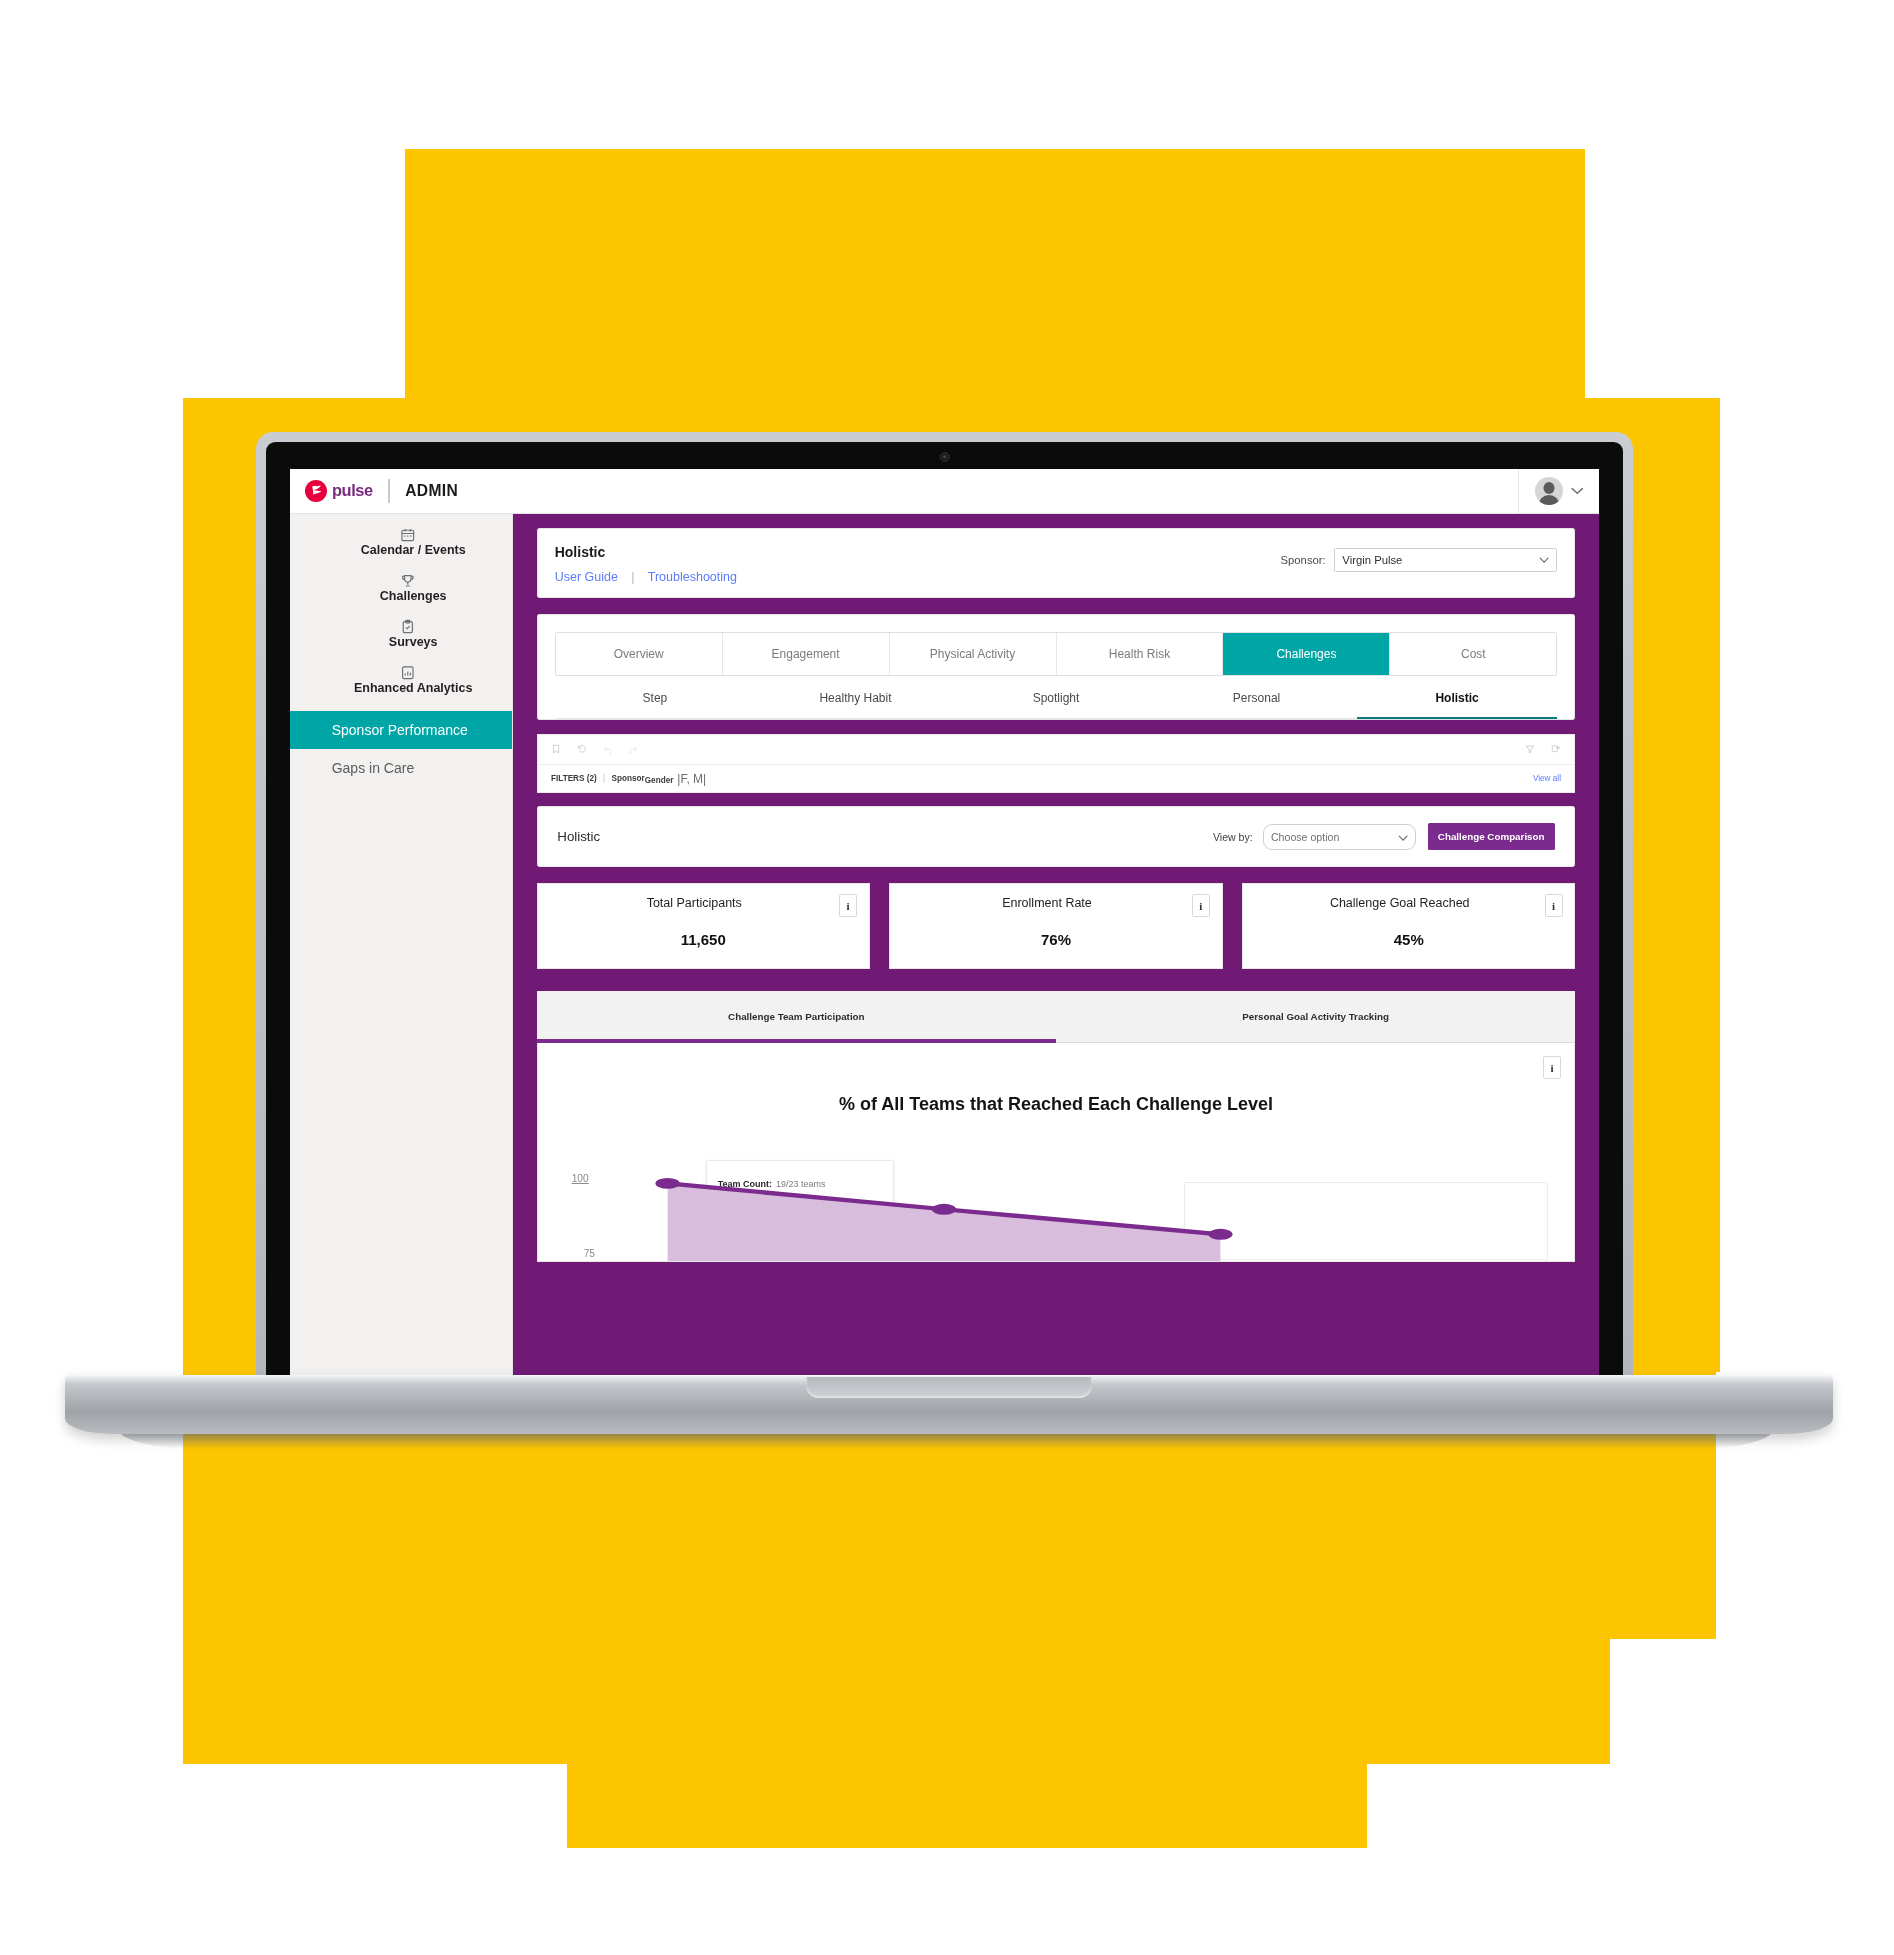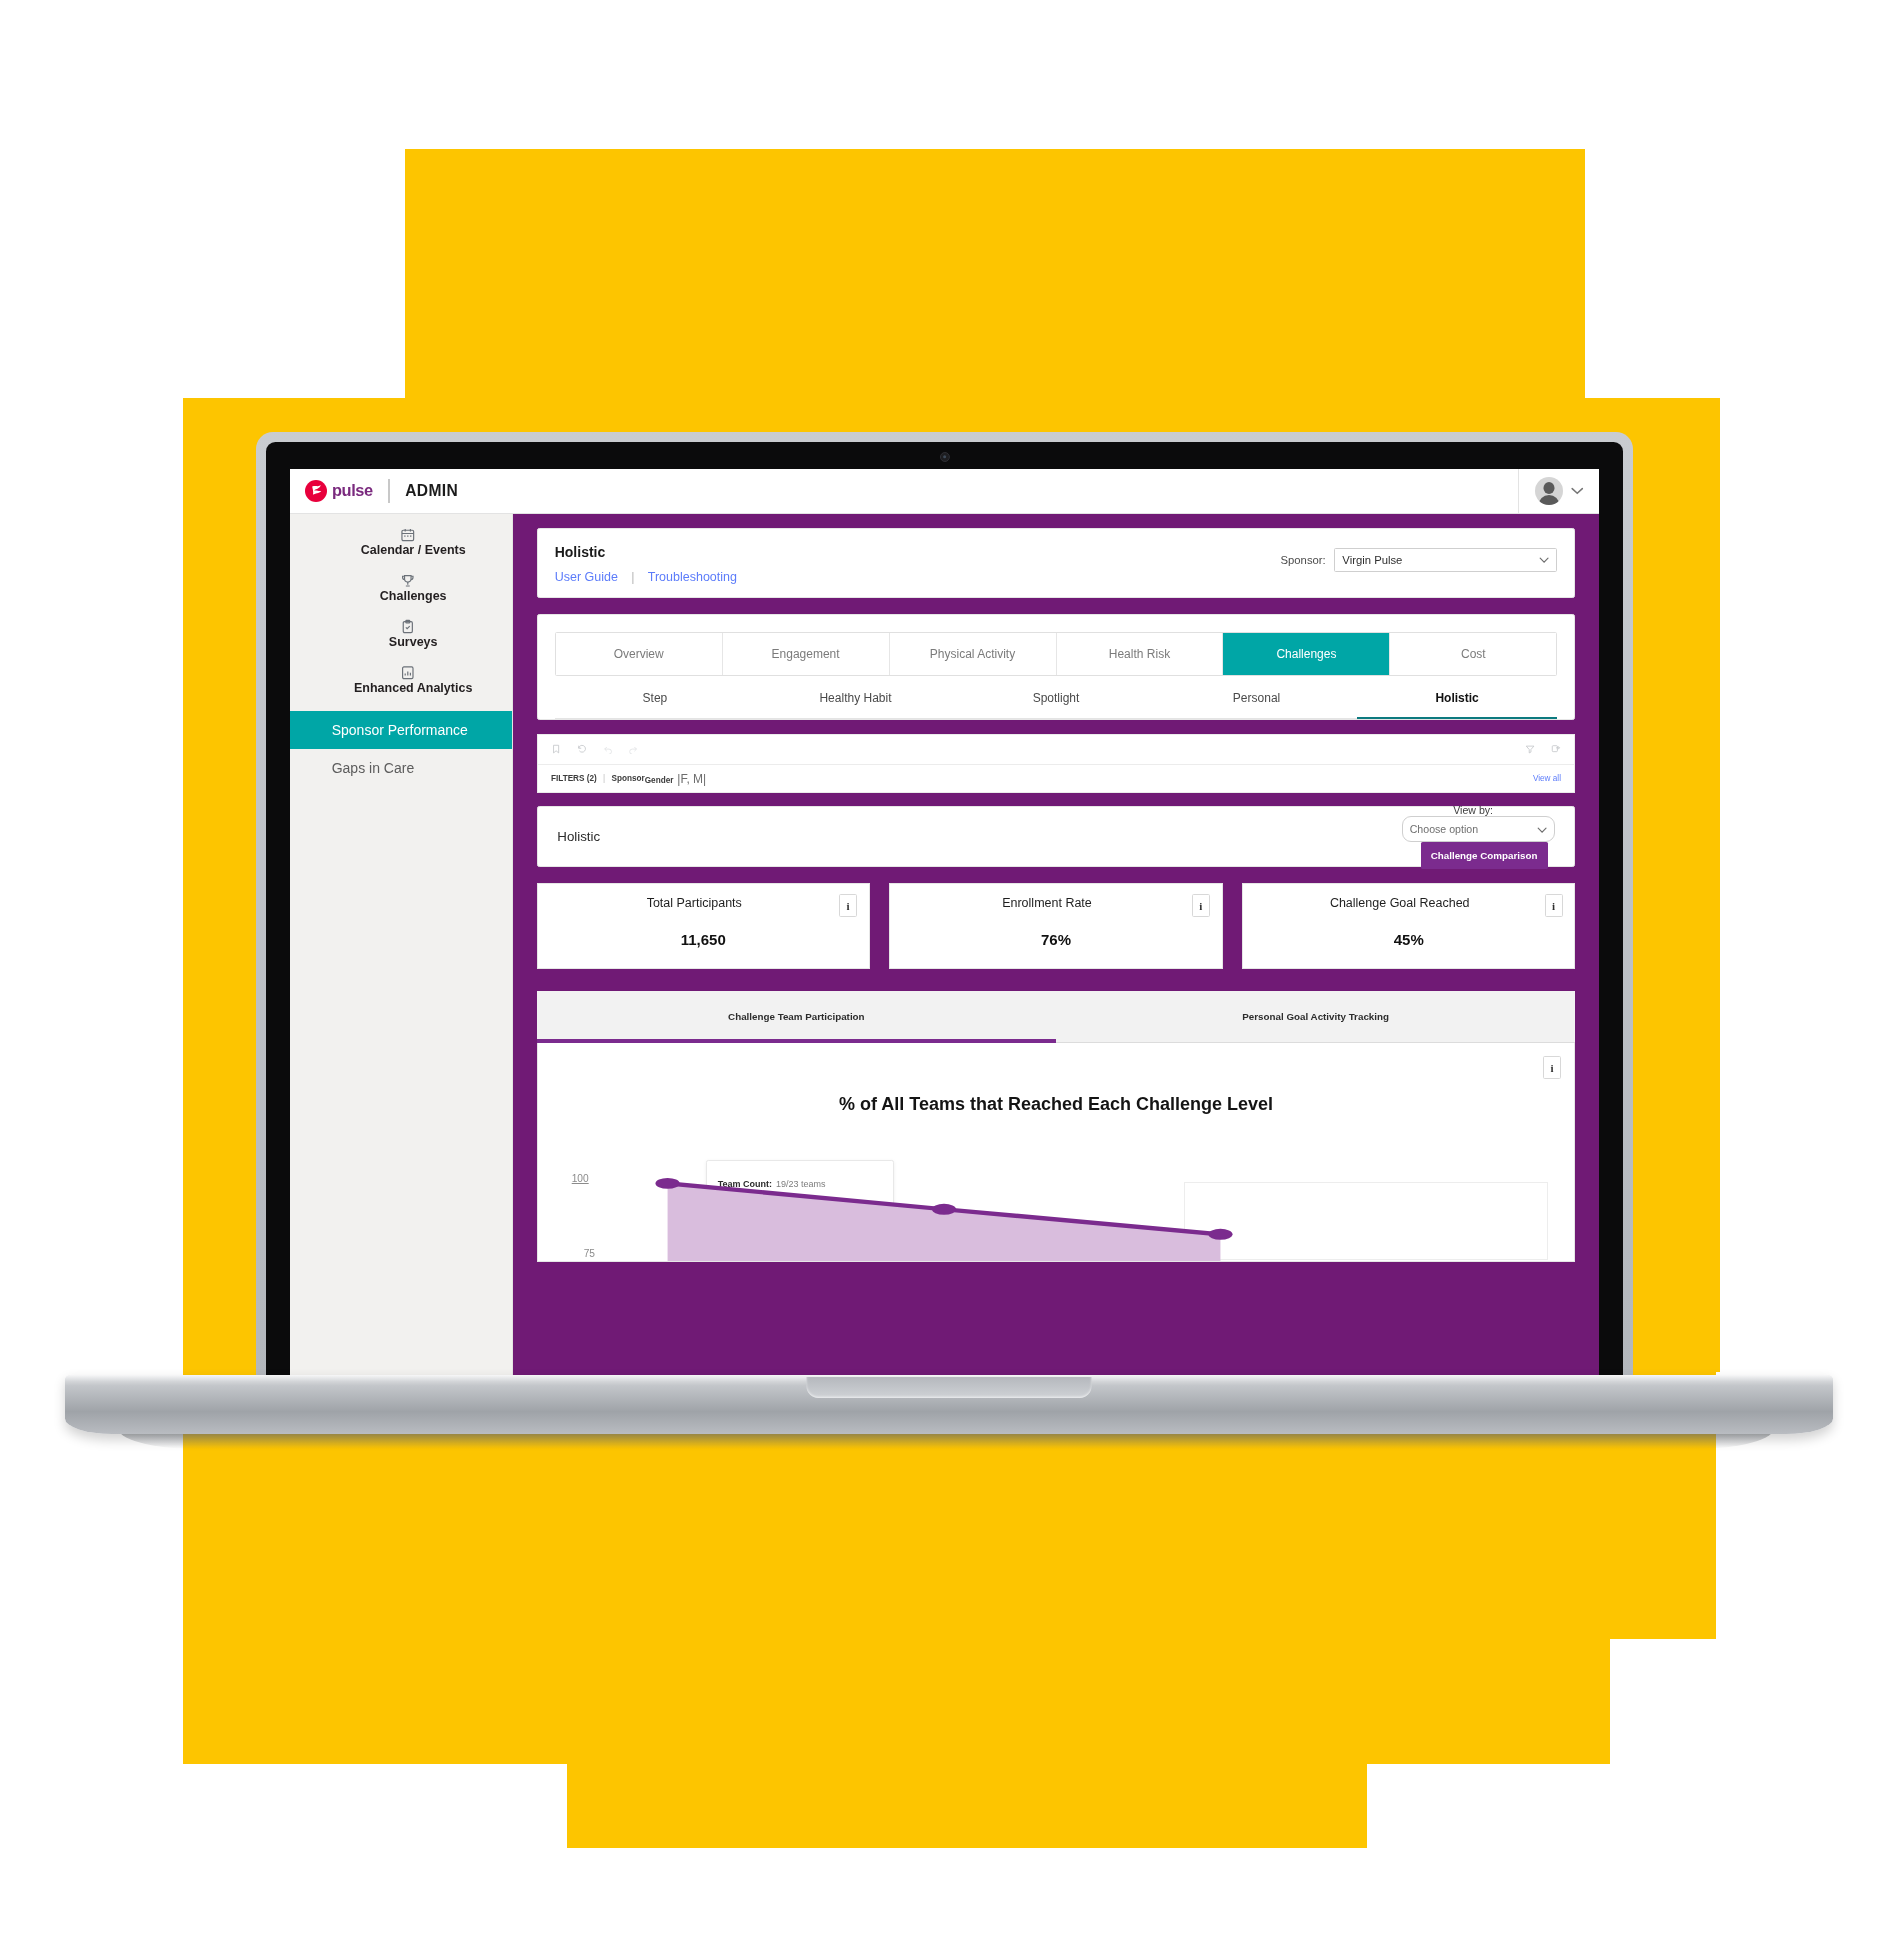--- a/index.html
+++ b/index.html
@@ -161,21 +161,21 @@
   .f-label { font-size: 8.2px; font-weight:700; color:#3b3b3b; }
   .f-sep { font-size: 8.2px; color:#bdbdbd; margin: 0 6.3px; }
   .f-chip { font-size: 8.2px; font-weight:700; color:#3b3b3b; }
   .f-val { font-size: 12px; color:#6d6d6d; margin-left: 3.9px; }
   #filters-bar .gender-group { display:flex; align-items:baseline; }
   #view-all { margin-left:auto; font-size: 8.2px; color:#5C7CFA; }
 
   
   #viewby-card { margin: 13.3px 24px 0 24px; height: 61px; display:flex; align-items:center; padding: 0 19.6px; }
   #viewby-title { font-size: 13.3px; color:#2b2b2b; }
-  #viewby-right { margin-left:auto; display:flex; align-items:center;flex-direction:column; }
+  #viewby-right { margin-left:auto; display:flex; align-items:center; }
   #viewby-lbl { font-size: 10.6px; color:#3f3f3f; margin-right: 10.2px; }
   #viewby-select {
     width: 153px; height: 26px; border:0.8px solid #cfcfcf; border-radius:9px; background:#fff;
     display:flex; align-items:center; padding: 0 7px; font-size: 10.6px; color:#6f6f6f;
   }
   #viewby-select .cv { margin-left:auto; }
   #cmp-btn {
     margin-left: 11.7px; background:#7B2B8E; color:#fff; font-size: 9.8px; font-weight:700;
     padding: 0 10.2px; height: 27px; display:flex; align-items:center; border-radius: 1.6px;
   }

